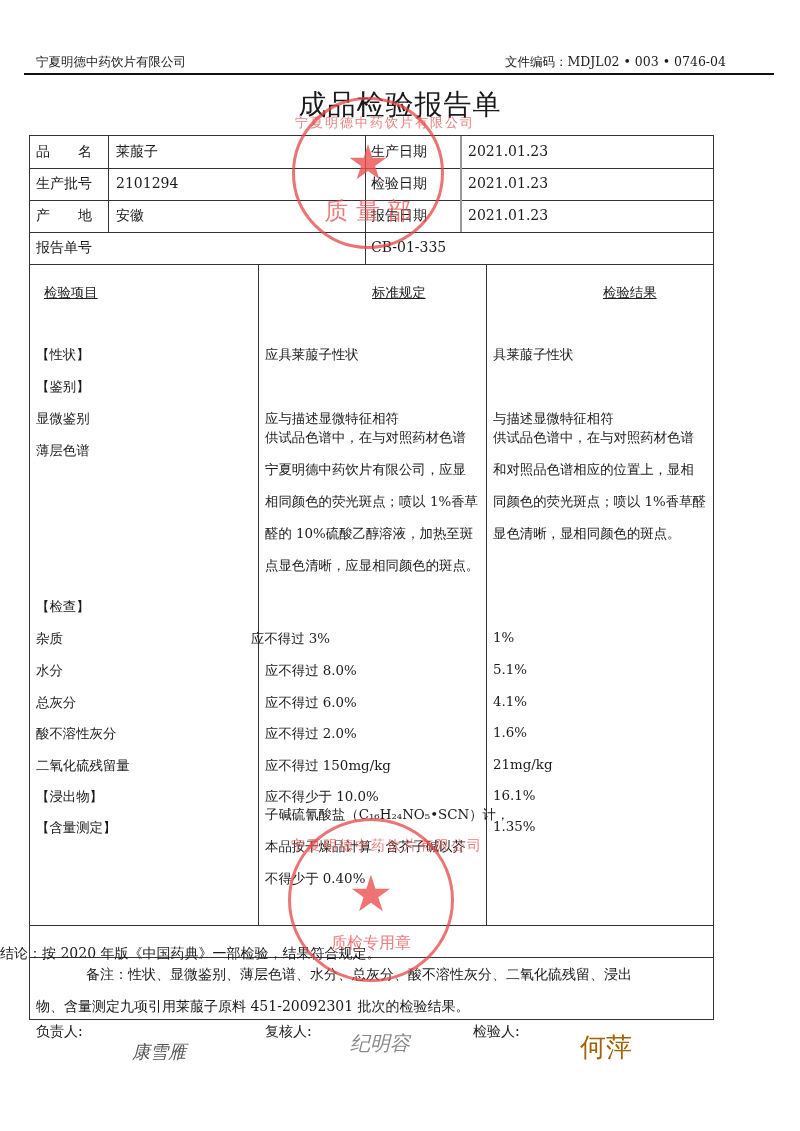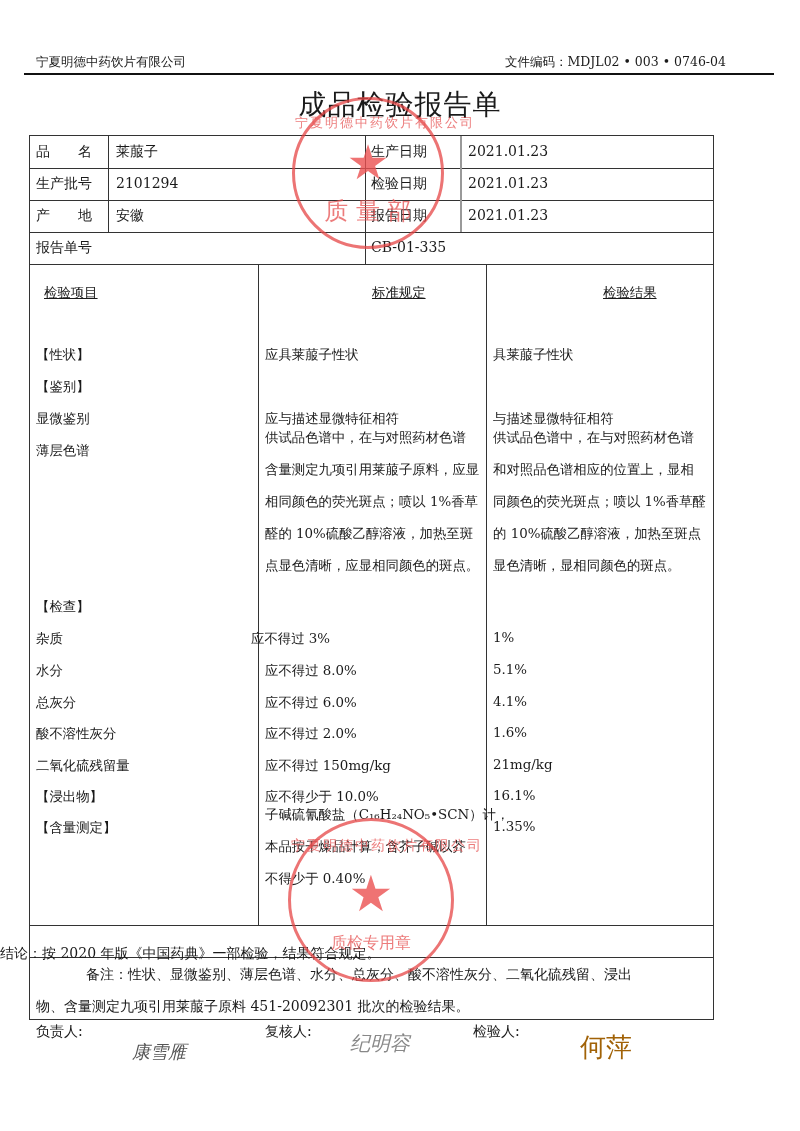--- a/index.html
+++ b/index.html
@@ -72,30 +72,29 @@
 
 <div class="row" style="left:36px;top:366px">【鉴别】</div>
 
 <div class="row" style="left:36px;top:398px">显微鉴别</div>
 <div class="row" style="left:265px;top:398px">应与描述显微特征相符</div>
 <div class="row" style="left:493px;top:398px">与描述显微特征相符</div>
 
 <div class="row" style="left:36px;top:430px">薄层色谱</div>
 <div class="para" style="left:265px;top:422px">
   <div>供试品色谱中，在与对照药材色谱</div>
-  <div>含量测定九项引用莱菔子原料，应显</div>
+  <div>宁夏明德中药饮片有限公司，应显</div>
   <div>相同颜色的荧光斑点；喷以 1%香草</div>
   <div>醛的 10%硫酸乙醇溶液，加热至斑</div>
   <div>点显色清晰，应显相同颜色的斑点。</div>
 </div>
 <div class="para" style="left:493px;top:422px">
   <div>供试品色谱中，在与对照药材色谱</div>
   <div>和对照品色谱相应的位置上，显相</div>
   <div>同颜色的荧光斑点；喷以 1%香草醛</div>
-  <div>的 10%硫酸乙醇溶液，加热至斑点</div>
   <div>显色清晰，显相同颜色的斑点。</div>
 </div>
 
 <div class="row" style="left:36px;top:586px">【检查】</div>
 
 <div class="row" style="left:36px;top:618px">杂质</div>
 <div class="row" style="left:251px;top:618px">应不得过 3%</div>
 <div class="row" style="left:493px;top:618px">1%</div>
 
 <div class="row" style="left:36px;top:650px">水分</div>

